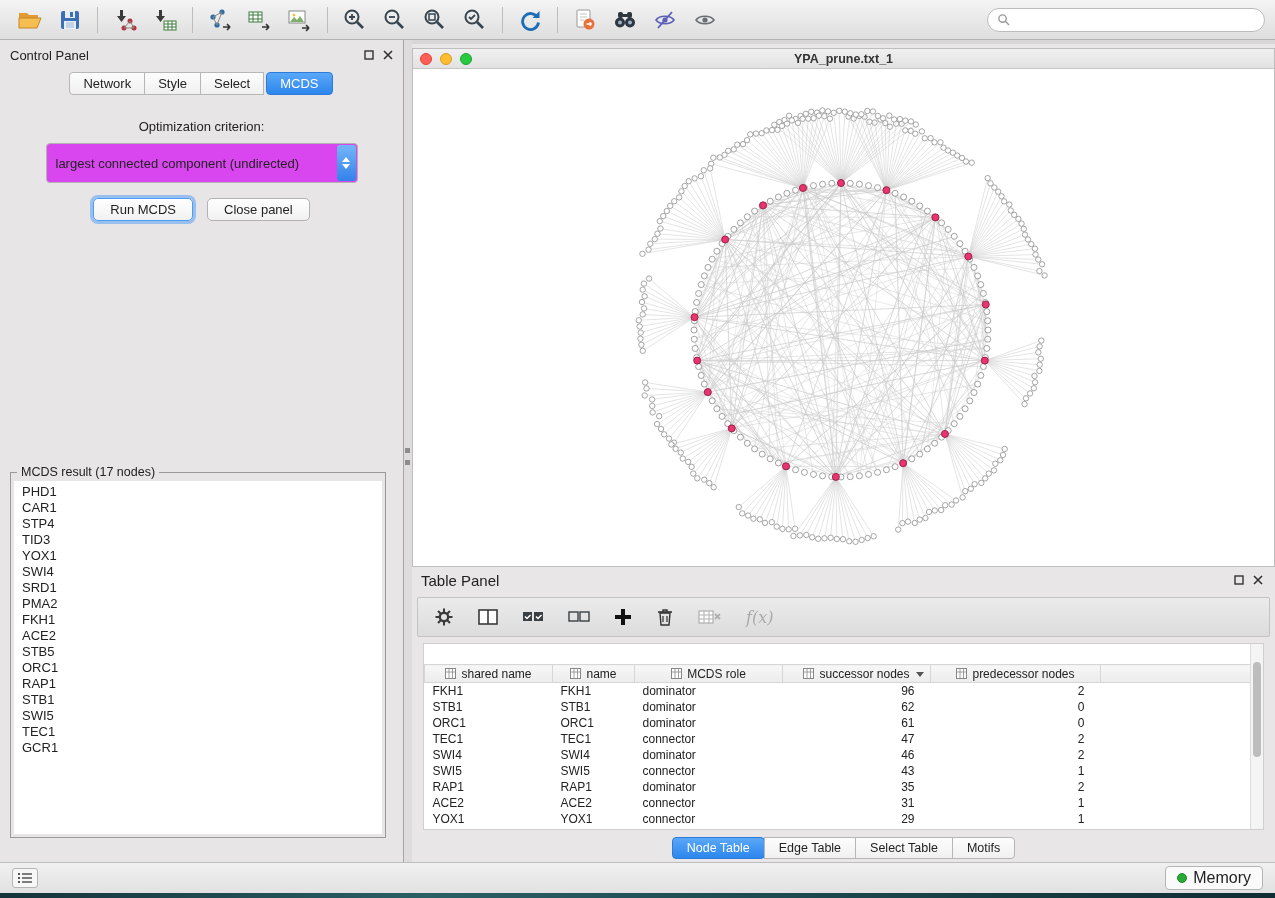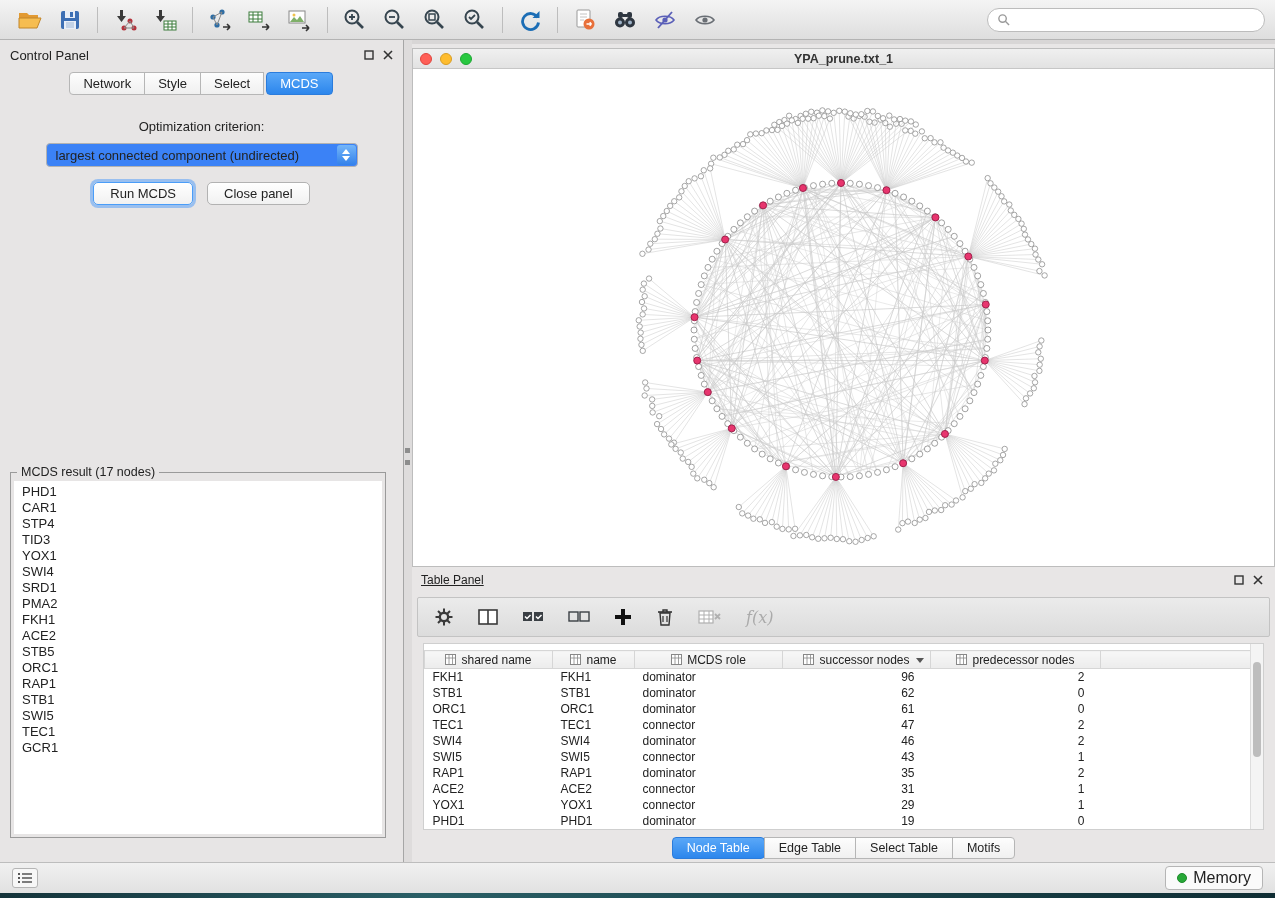--- a/index.html
+++ b/index.html
@@ -25,21 +25,21 @@
   .cp-header { height:30px; display:flex; align-items:center; padding:0 10px; }
   .cp-title { font-size:13px; }
   .win-icons { margin-left:auto; display:flex; gap:9px; align-items:center; }
   .cp-tabs { display:flex; justify-content:center; margin-top:2px; }
   .cp-tab { font-size:13px; padding:3px 13px; background:linear-gradient(#fdfdfd,#f0f0f0);
     border:1px solid #b6b6b6; margin-left:-1px; color:#222; }
   .cp-tab:first-child { border-radius:4px 0 0 4px; }
   .cp-tab.active { background:linear-gradient(#5aa8f8,#2c86ec); color:#fff; border:1px solid #2b7cdc;
     border-radius:4px; margin-left:2px; }
   .opt-label { text-align:center; font-size:13px; margin-top:24px; }
-  .opt-select { width:312px; height:24px; margin:9px auto 0 auto; background:#3b82f6; border:1px solid #b2b2b2;
+  .opt-select { width:312px; height:40px; margin:9px auto 0 auto; background:#d946ef; border:1px solid #b2b2b2;
     border-radius:4px; position:relative; display:flex; align-items:center; padding:0 26px 0 9px; font-size:13px; }
   .opt-stepper { position:absolute; right:1px; top:1px; bottom:1px; width:19px; border-radius:3px;
     background:linear-gradient(#74b6f9,#3381ea); display:flex; flex-direction:column; align-items:center; justify-content:center; gap:2px; }
   .tri-up { width:0; height:0; border-left:4px solid transparent; border-right:4px solid transparent; border-bottom:5px solid #fff; }
   .tri-dn { width:0; height:0; border-left:4px solid transparent; border-right:4px solid transparent; border-top:5px solid #fff; }
   .btn-row { display:flex; justify-content:center; gap:14px; margin-top:15px; }
   .mac-btn { font-size:13px; font-family:inherit; padding:3px 16px; background:linear-gradient(#ffffff,#f1f1f1);
     border:1px solid #b2b2b2; border-radius:5px; color:#222; }
   .mac-btn.focused { border-color:#4a9df8; box-shadow:0 0 0 3px rgba(90,160,248,.55); }
   .result-box { position:absolute; left:10px; top:425px; width:376px; height:373px;
@@ -65,28 +65,28 @@
   .traffic span { width:12px; height:12px; border-radius:50%; display:block; }
   .t-red { background:#ff5f57; border:1px solid #e0443e; }
   .t-yellow { background:#febc2e; border:1px solid #d89e24; }
   .t-green { background:#28c840; border:1px solid #1da733; }
   .net-title { position:absolute; left:0; right:0; text-align:center; font-size:12.5px; font-weight:bold; color:#333; }
   #network-svg { position:absolute; left:0; top:20px; width:861px; height:497px; }
 
   
   .table-panel { position:absolute; left:0; top:523px; width:863px; height:299px; background:#e8e6e6; }
   .tp-header { height:26px; display:flex; align-items:center; padding:0 12px 0 9px; }
-  .tp-title { font-size:12px;text-decoration:underline; }
+  .tp-title { font-size:15px; }
   .tp-toolbar { position:absolute; left:5px; right:5px; top:30px; height:40px;
     background:linear-gradient(#ebebeb,#dcdcdc); border:1px solid #c3c3c3; border-radius:2px;
     display:flex; align-items:center; padding:0 16px; gap:24px; }
   .tp-tool { display:flex; align-items:center; justify-content:center; }
   .fx-label { font-family:"DejaVu Serif",serif; font-style:italic; font-size:16px; color:#aaa; }
   .tp-table-wrap { position:absolute; left:11px; top:76px; width:841px; height:187px; background:#fff;
-    border:1px solid #cfcfcf; overflow:hidden; padding-top:6px; }
+    border:1px solid #cfcfcf; overflow:hidden; padding-top:20px; }
   table.node-table { border-collapse:collapse; width:828px; table-layout:fixed; }
   .node-table th { height:18px; background:linear-gradient(#f7f7f7,#ececec); border:1px solid #d6d6d6;
     font-weight:normal; font-size:12px; color:#222; position:relative; white-space:nowrap; overflow:hidden; }
   .node-table td { height:16px; font-size:12px; white-space:nowrap; overflow:hidden; padding-left:8px; }
   .node-table td.num { text-align:right; padding-right:16px; }
   .hicon { vertical-align:-1px; margin-right:5px; }
   .sort-chevron { position:absolute; right:6px; top:7px; width:0; height:0;
     border-left:4px solid transparent; border-right:4px solid transparent; border-top:5px solid #555; }
   .v-scrollbar { position:absolute; right:0; top:0; bottom:0; width:13px; background:#f4f4f4; border-left:1px solid #ddd; }
   .v-thumb { position:absolute; left:2px; right:2px; top:18px; height:95px; background:#bdbdbd; border-radius:5px; }

